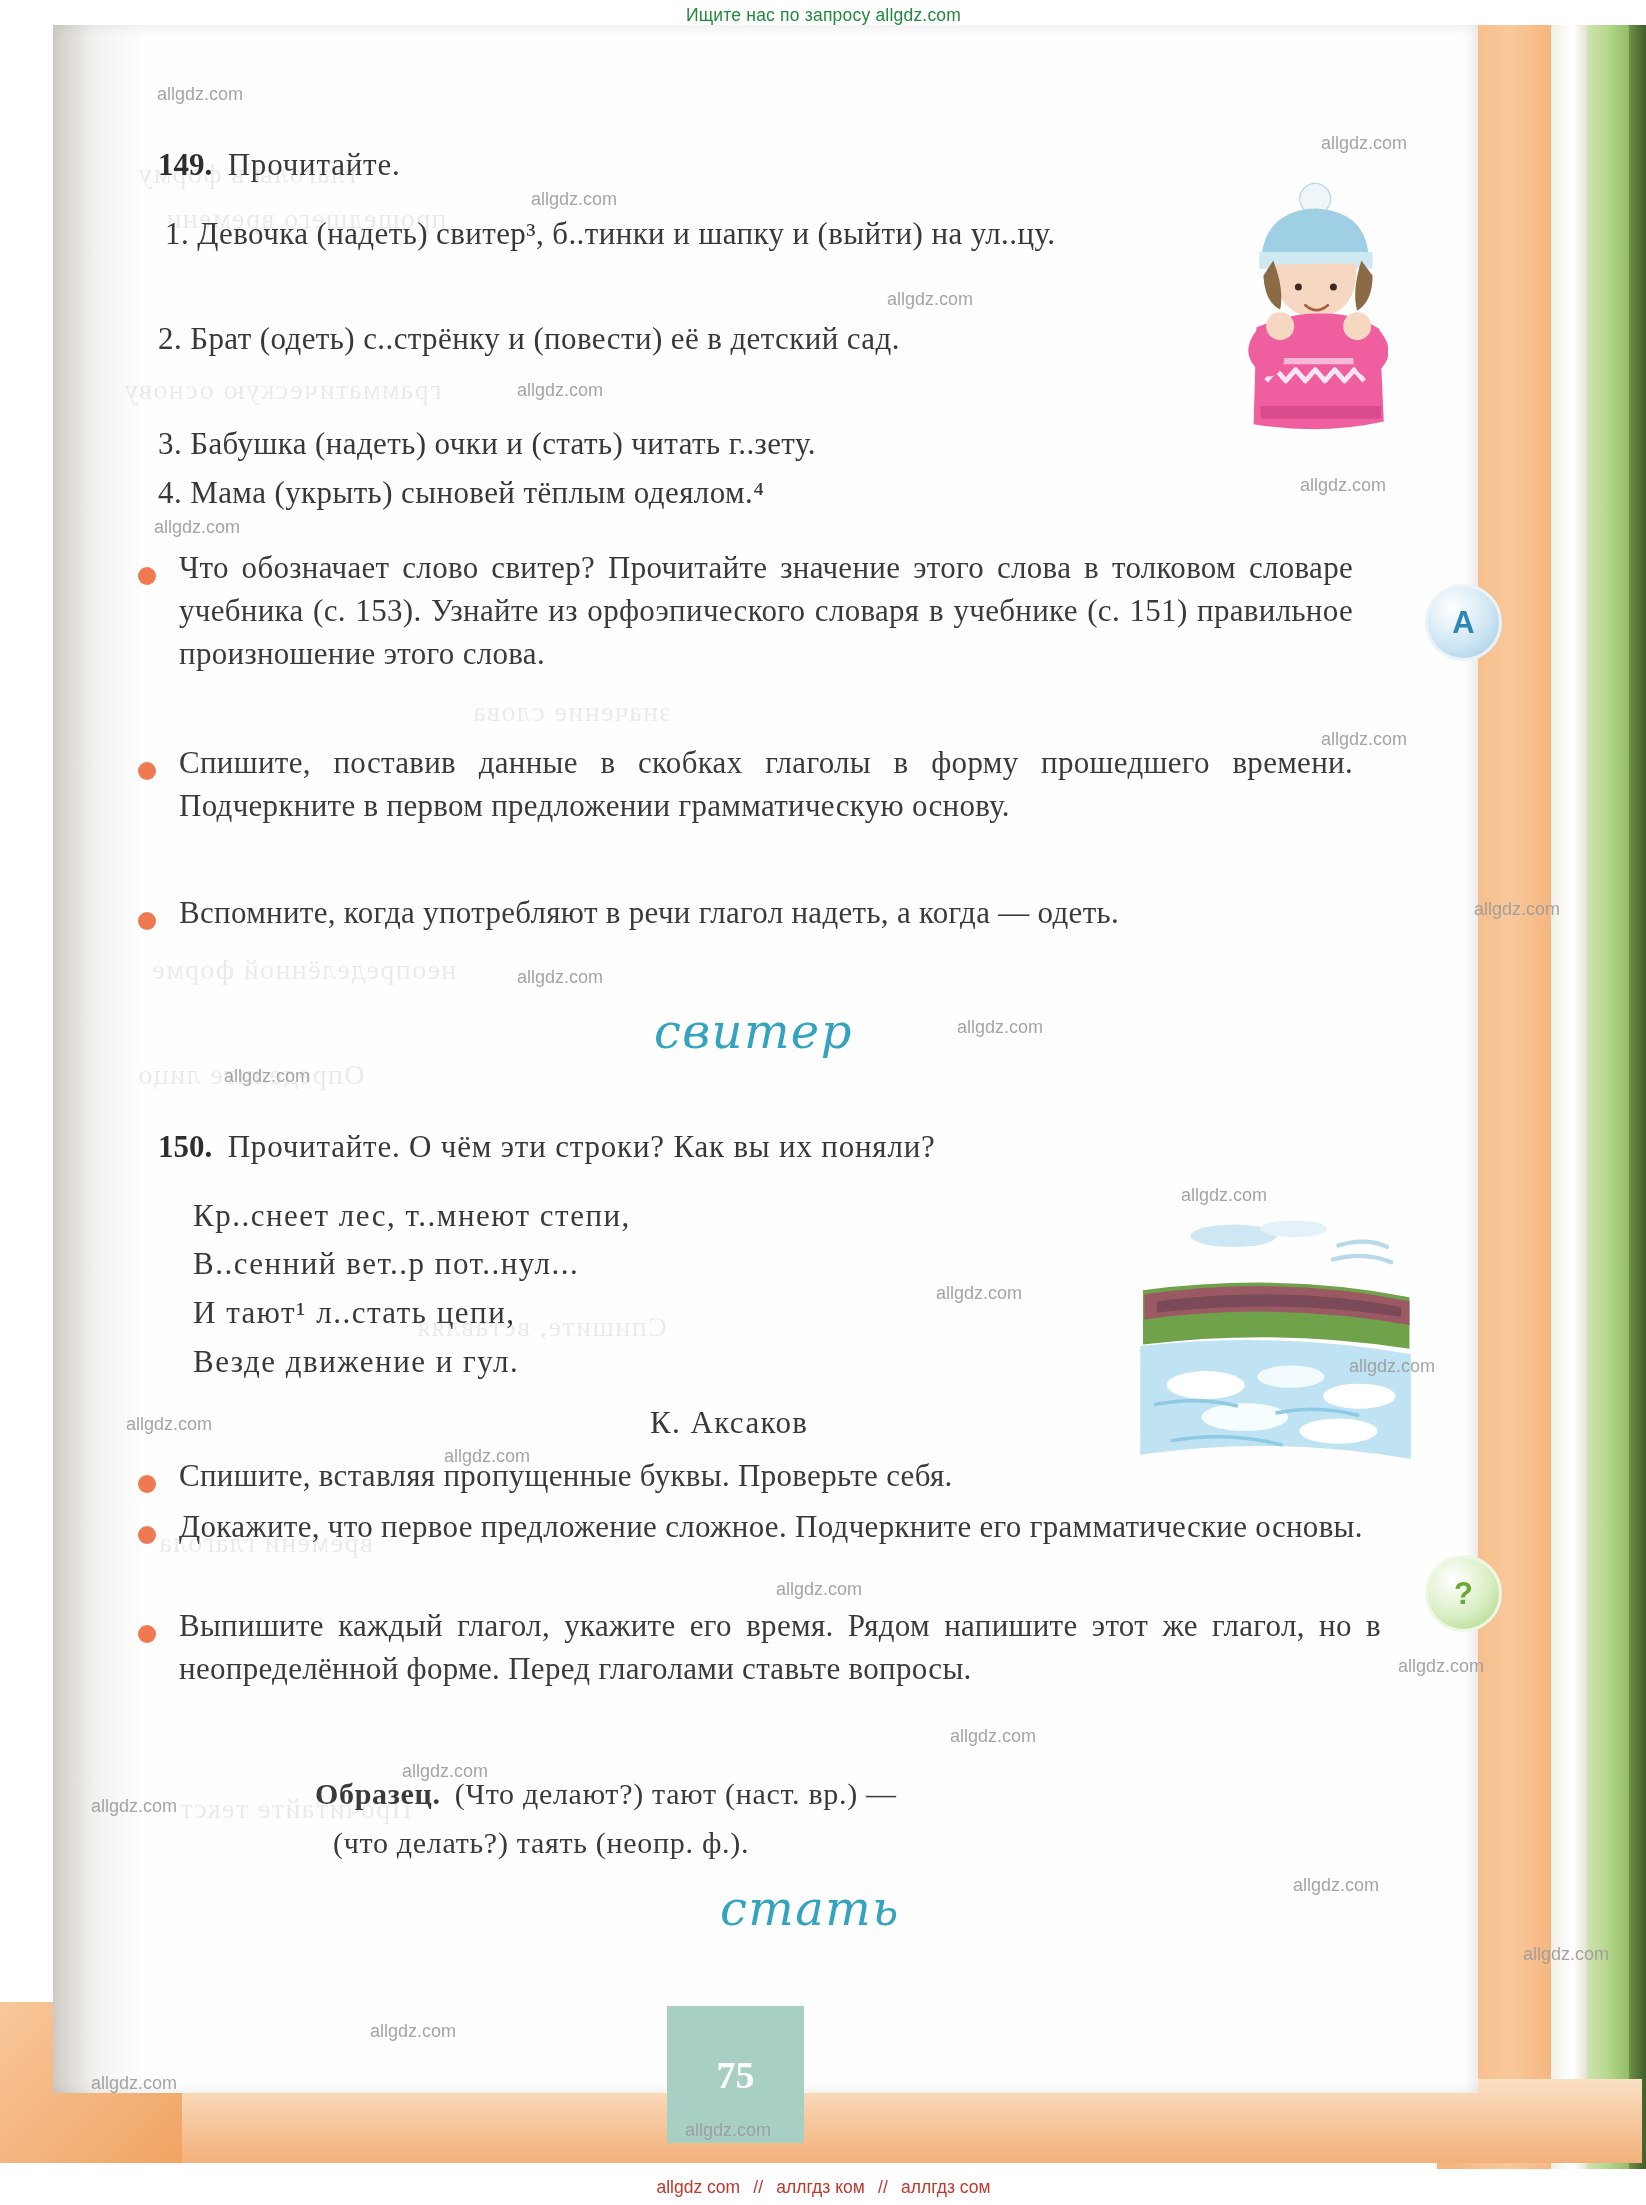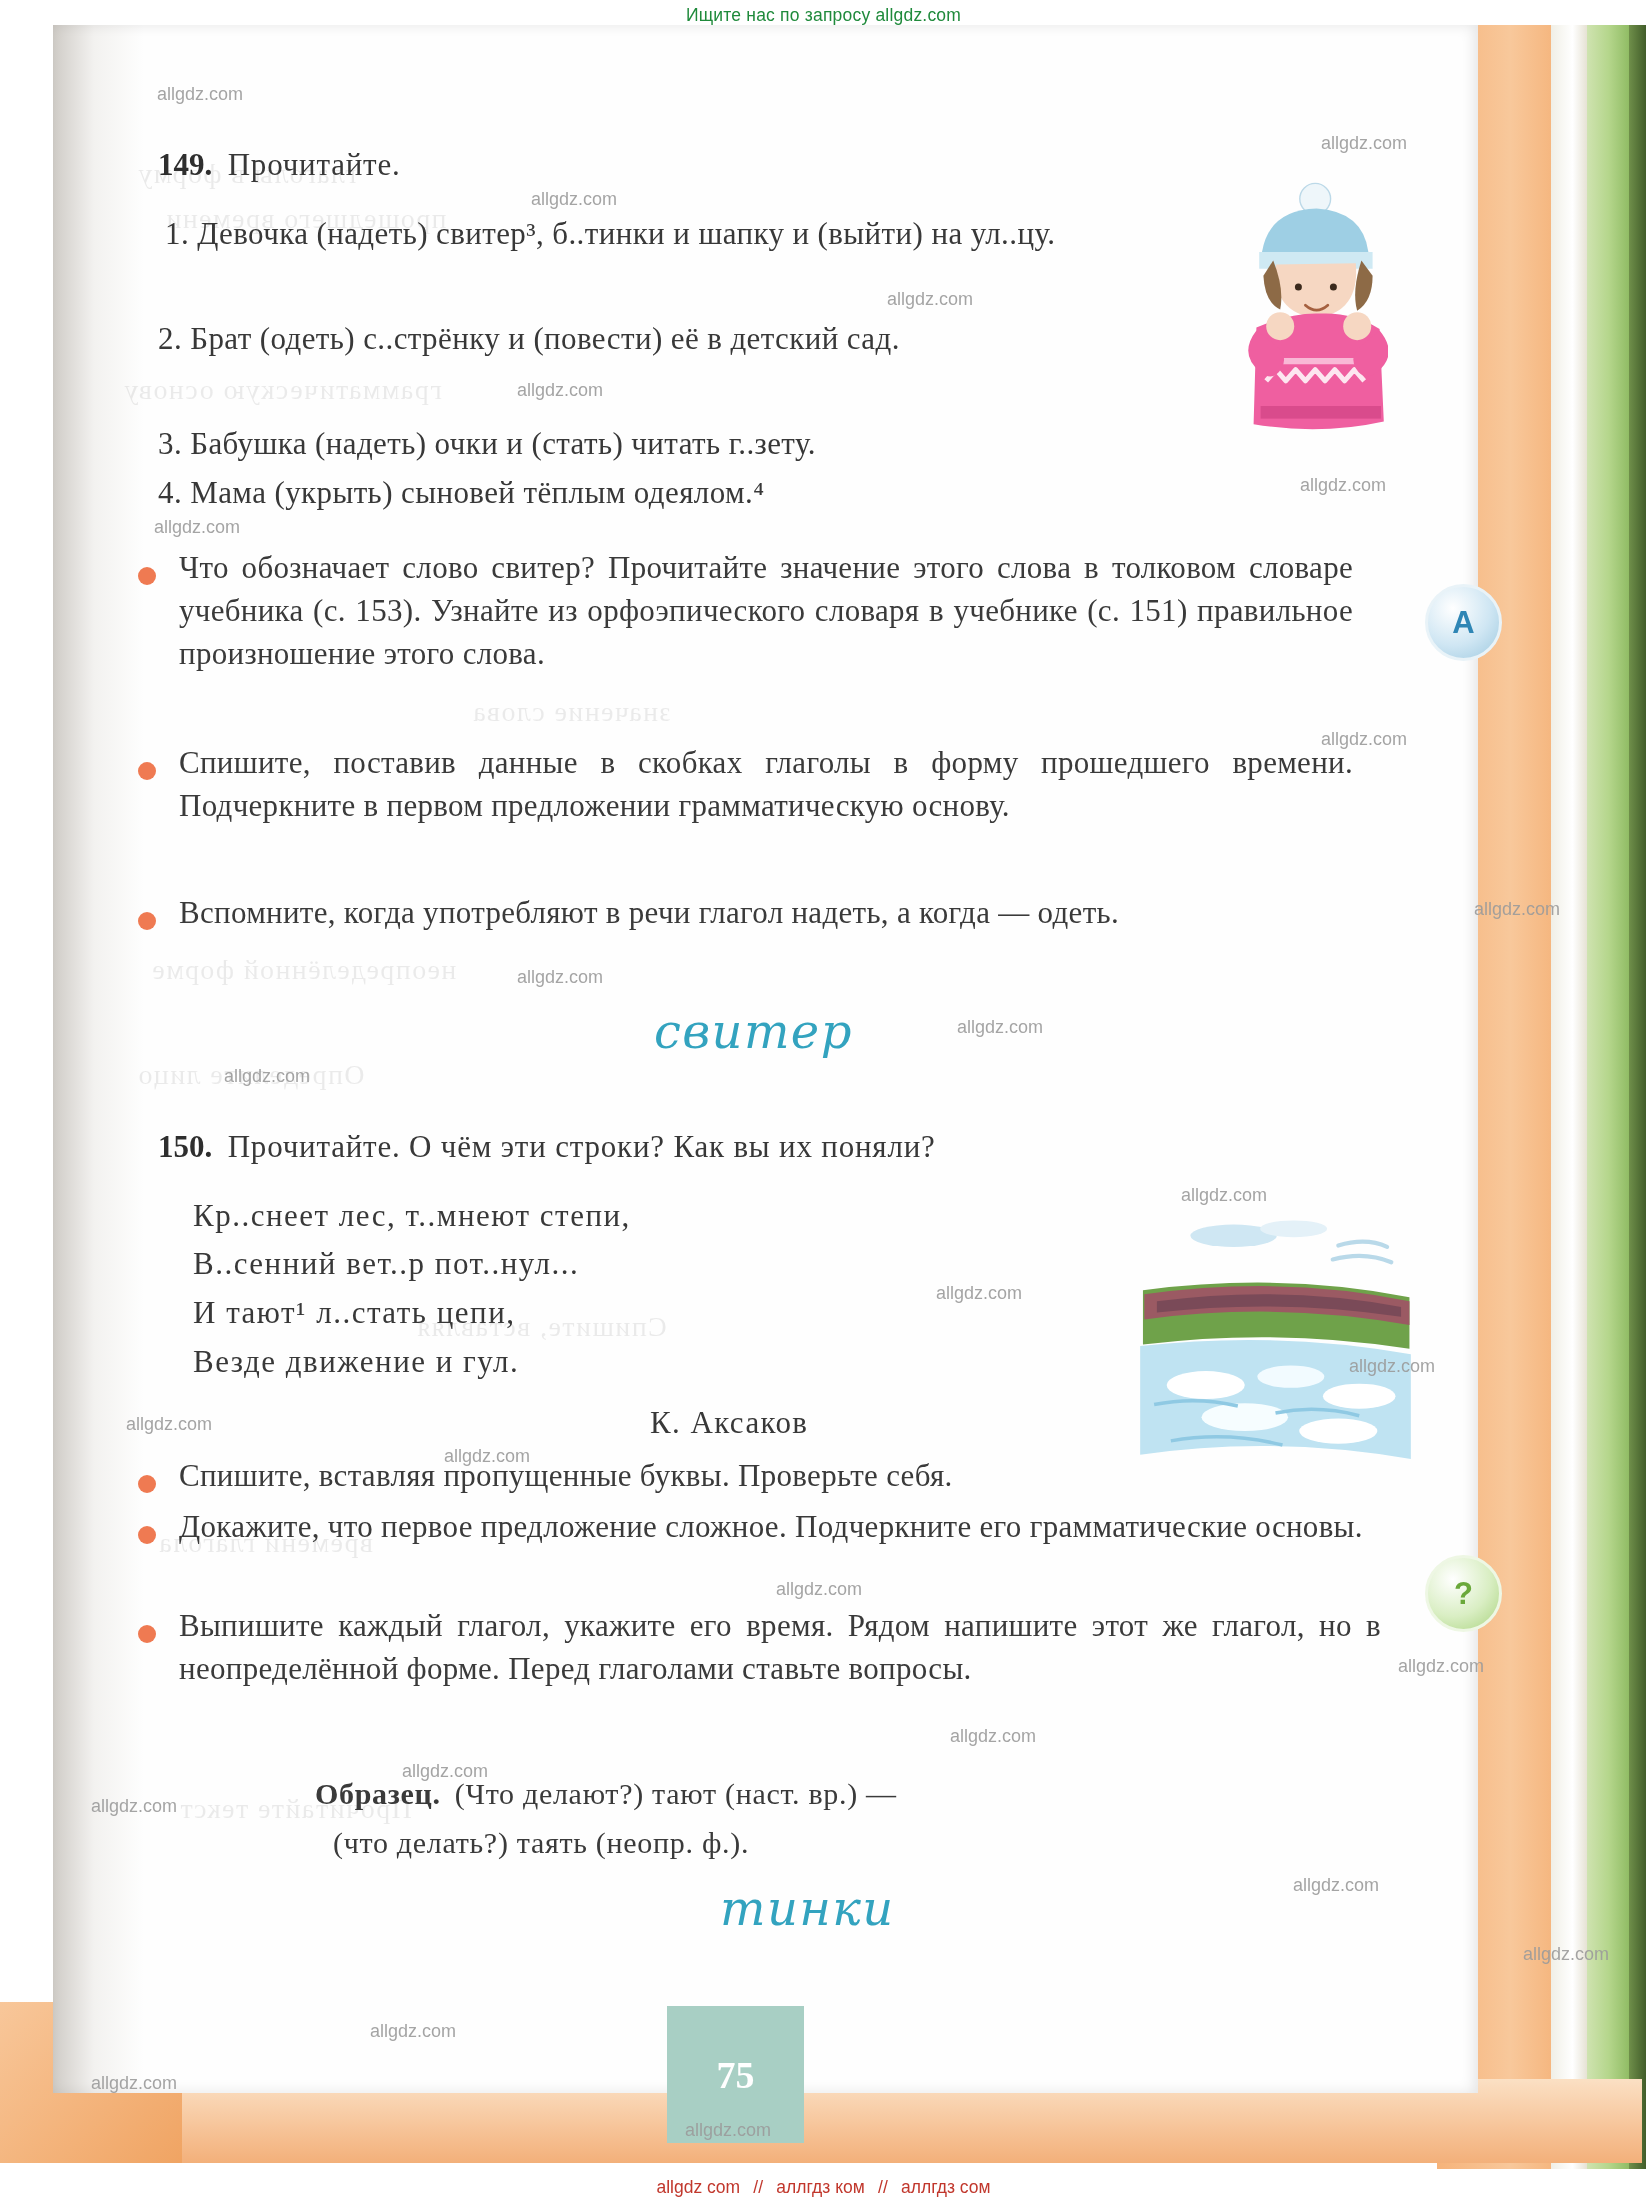--- a/index.html
+++ b/index.html
@@ -343,21 +343,21 @@
 
       <div class="bullet-dot" style="left:85px; top:1600px;"></div>
       <div class="blk b-task" style="left:126px; top:1579px; width:1202px;">Выпишите каждый глагол, укажите его время. Рядом напишите этот же глагол, но в неопределённой форме. Перед глаголами ставьте вопросы.</div>
 
       <div class="blk" style="left:262px; top:1752px;">
         <span class="sample bold sp">Образец.</span>
         <span class="sample" style="margin-left:11.2px;">(Что делают?) тают (наст. вр.) —</span>
       </div>
       <div class="blk sample" style="left:280px; top:1801px;">(что делать?) таять (неопр. ф.).</div>
 
-      <div class="blk hand" style="left:667px; top:1855px;">тинки</div>
+      <div class="blk hand" style="left:667px; top:1855px;">стать</div>
 
       <svg class="ill-girl" viewBox="0 0 300 380">
 
         <circle cx="196" cy="24" r="22" fill="#eef6fa" stroke="#bcd9e8" stroke-width="2"></circle>
 
         <path d="M120 100 q10 -60 78 -62 q66 4 74 62 z" fill="#9ecfe4"></path>
         <path d="M116 100 h162 v24 h-162 z" fill="#cfe9f3"></path>
 
         <path d="M140 118 q-6 70 58 76 q62 -8 56 -78 z" fill="#f6d7c2"></path>
 

